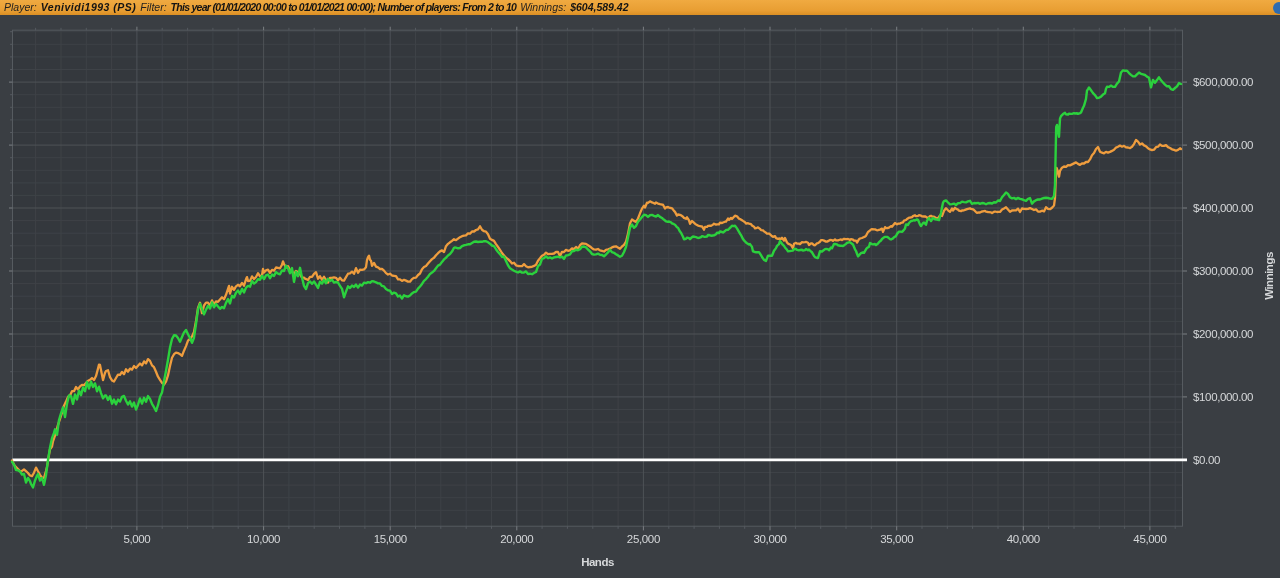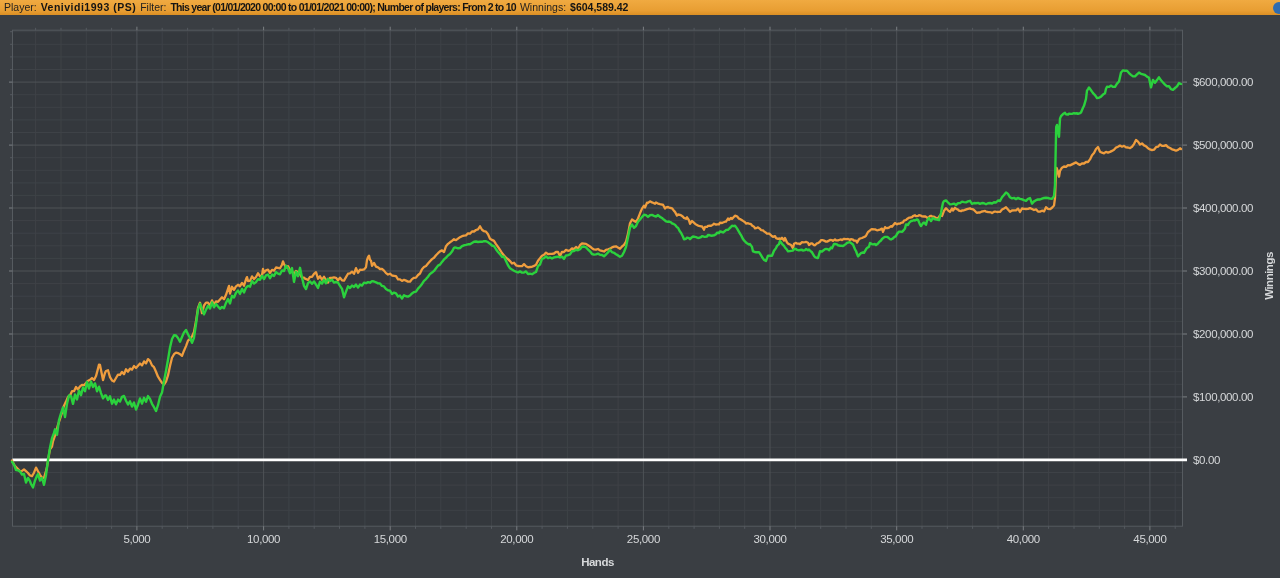--- a/index.html
+++ b/index.html
@@ -1,15 +1,15 @@
 <!DOCTYPE html>
 <html><head><meta charset="utf-8">
 <style>
 html,body{margin:0;padding:0;width:1280px;height:578px;overflow:hidden;background:#3a3e43;font-family:"Liberation Sans",sans-serif;}
-#titlebar{position:absolute;left:0;top:0;width:1280px;height:15px;background:linear-gradient(#f0aa41,#e89e33 70%,#db8f24);font-size:10.5px;color:#1f1f1f;white-space:nowrap;line-height:15px;padding-left:4px;box-sizing:border-box;}
+#titlebar{position:absolute;left:0;top:0;width:1280px;height:15px;background:linear-gradient(#f0aa41,#e89e33 70%,#db8f24);font-size:10.5px;color:#1f1f1f;white-space:nowrap;line-height:15px;padding-left:4px;box-sizing:border-box;font-style:italic;}
 #titlebar b{color:#141414;}
 #titlebar b.f{letter-spacing:-0.72px;}
 #titlebar b.n{letter-spacing:0.5px;}
 .sp{display:inline-block;width:4px;}
 #bluedot{position:absolute;right:-5px;top:1.5px;width:12px;height:12px;border-radius:50%;background:#2f6cb0;}
 #chart{position:absolute;left:0;top:16px;}
 .ax{font-family:"Liberation Sans",sans-serif;font-size:11.5px;letter-spacing:-0.35px;fill:#d6d8da;}
 .axb{font-family:"Liberation Sans",sans-serif;font-size:11.5px;letter-spacing:-0.5px;font-weight:bold;fill:#d6d8da;}
 </style></head>
 <body>

